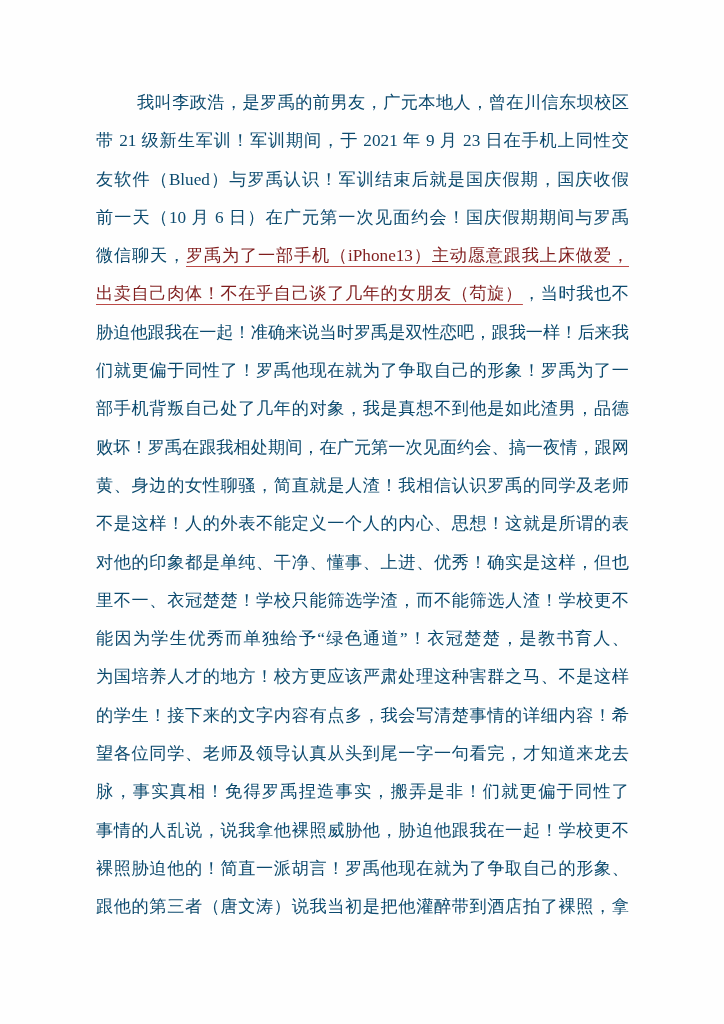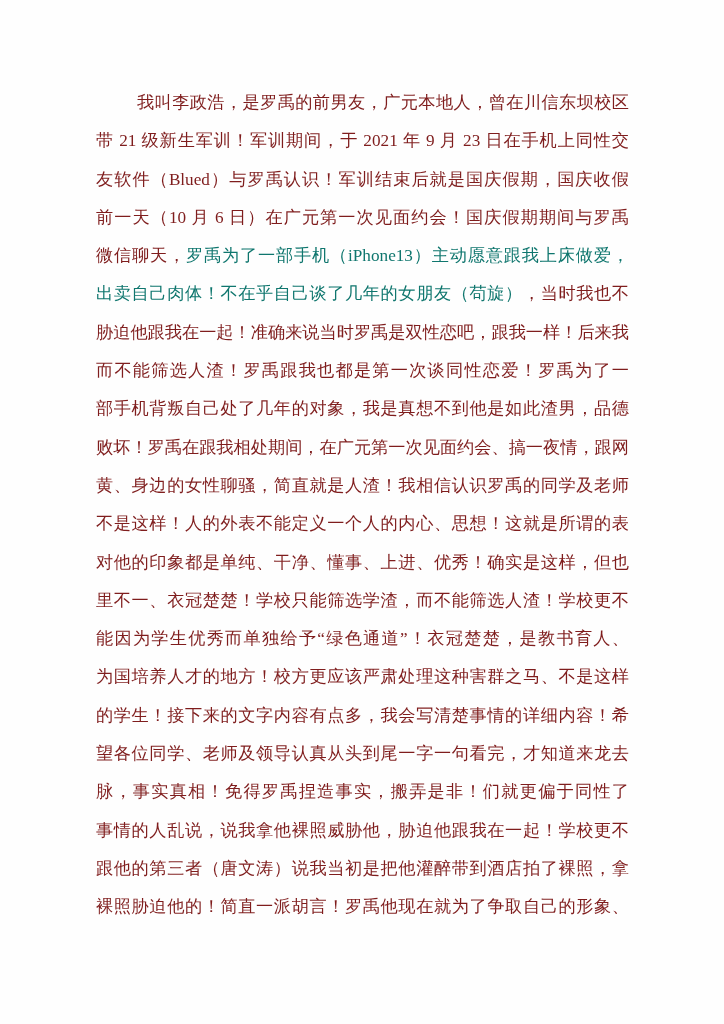--- a/index.html
+++ b/index.html
@@ -33,53 +33,54 @@
   .line {
     text-align: justify;
     text-align-last: justify;
     height: 38.3px;
     overflow: visible;
   }
   .line.first {
     text-indent: 41px;
   }
   .plain {
-    color: #7f1d1d;
+    color: #0c4a6e;
     text-decoration: none;
   }
   .red {
-    color: #0f766e;
+    color: #7f1d1d;
+    text-decoration: underline;
     text-decoration-color: #bb4a47;
     text-decoration-thickness: 1px;
     text-underline-offset: 5px;
   }
 </style>
 </head>
 <body>
 
 <div class="viewport">
   <div class="doc-page">
     <div class="doc-body">
         <div class="line first"><span class="plain">我叫李政浩，是罗禹的前男友，广元本地人，曾在川信东坝校区</span></div>
         <div class="line"><span class="plain">带 21 级新生军训！军训期间，于 2021 年 9 月 23 日在手机上同性交</span></div>
         <div class="line"><span class="plain">友软件（Blued）与罗禹认识！军训结束后就是国庆假期，国庆收假</span></div>
         <div class="line"><span class="plain">前一天（10 月 6 日）在广元第一次见面约会！国庆假期期间与罗禹</span></div>
         <div class="line"><span class="plain">微信聊天，</span><span class="red">罗禹为了一部手机（iPhone13）主动愿意跟我上床做爱，</span></div>
         <div class="line"><span class="red">出卖自己肉体！不在乎自己谈了几年的女朋友（苟旋）</span><span class="plain">，当时我也不</span></div>
         <div class="line"><span class="plain">胁迫他跟我在一起！准确来说当时罗禹是双性恋吧，跟我一样！后来我</span></div>
-        <div class="line"><span class="plain">而不能筛选人渣！罗禹跟我也都是第一次谈同性恋爱！罗禹为了一</span></div>
+        <div class="line"><span class="plain">们就更偏于同性了！罗禹他现在就为了争取自己的形象！罗禹为了一</span></div>
         <div class="line"><span class="plain">部手机背叛自己处了几年的对象，我是真想不到他是如此渣男，品德</span></div>
         <div class="line"><span class="plain">败坏！罗禹在跟我相处期间，在广元第一次见面约会、搞一夜情，跟网</span></div>
         <div class="line"><span class="plain">黄、身边的女性聊骚，简直就是人渣！我相信认识罗禹的同学及老师</span></div>
         <div class="line"><span class="plain">不是这样！人的外表不能定义一个人的内心、思想！这就是所谓的表</span></div>
         <div class="line"><span class="plain">对他的印象都是单纯、干净、懂事、上进、优秀！确实是这样，但也</span></div>
         <div class="line"><span class="plain">里不一、衣冠楚楚！学校只能筛选学渣，而不能筛选人渣！学校更不</span></div>
         <div class="line"><span class="plain">能因为学生优秀而单独给予“绿色通道”！衣冠楚楚，是教书育人、</span></div>
         <div class="line"><span class="plain">为国培养人才的地方！校方更应该严肃处理这种害群之马、不是这样</span></div>
         <div class="line"><span class="plain">的学生！接下来的文字内容有点多，我会写清楚事情的详细内容！希</span></div>
         <div class="line"><span class="plain">望各位同学、老师及领导认真从头到尾一字一句看完，才知道来龙去</span></div>
         <div class="line"><span class="plain">脉，事实真相！免得罗禹捏造事实，搬弄是非！们就更偏于同性了</span></div>
         <div class="line"><span class="plain">事情的人乱说，说我拿他裸照威胁他，胁迫他跟我在一起！学校更不</span></div>
+        <div class="line"><span class="plain">裸照胁迫他的！简直一派胡言！罗禹他现在就为了争取自己的形象、</span></div>
         <div class="line"><span class="plain">跟他的第三者（唐文涛）说我当初是把他灌醉带到酒店拍了裸照，拿</span></div>
-        <div class="line"><span class="plain">裸照胁迫他的！简直一派胡言！罗禹他现在就为了争取自己的形象、</span></div>
       </div>
   </div>
 </div>
 
 </body></html>

